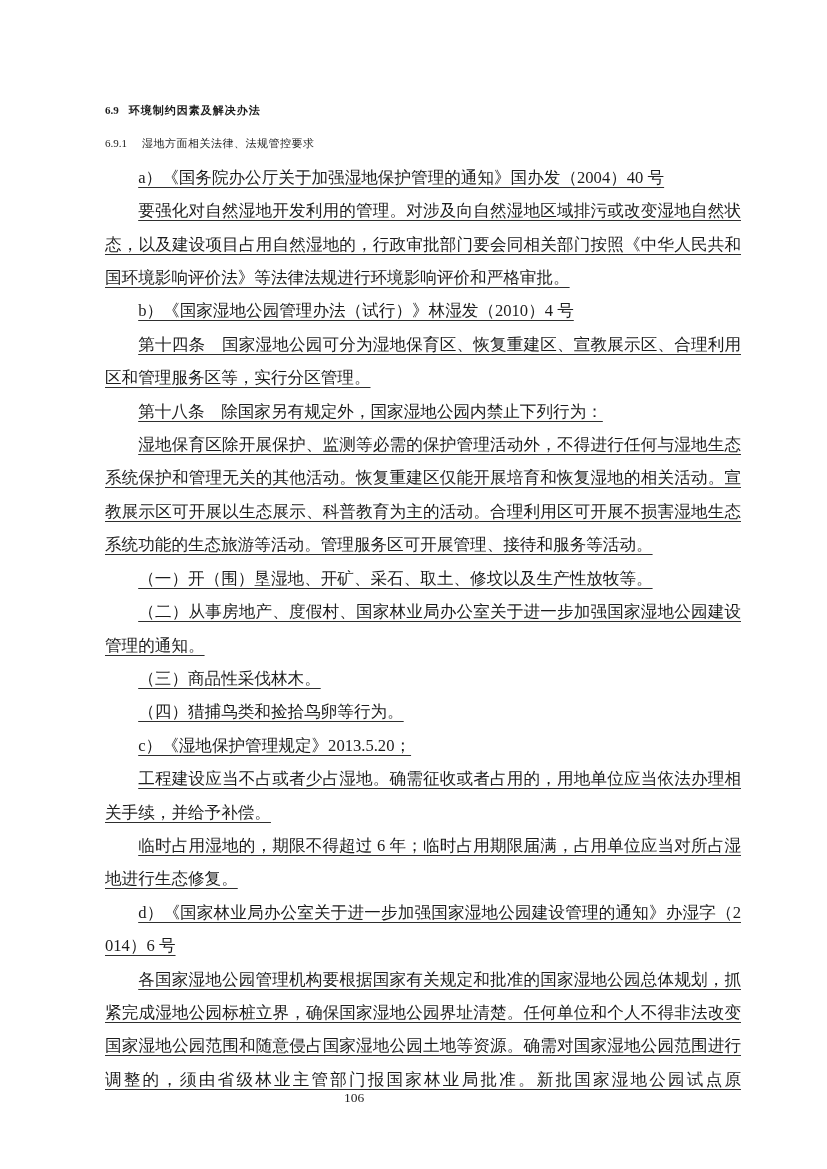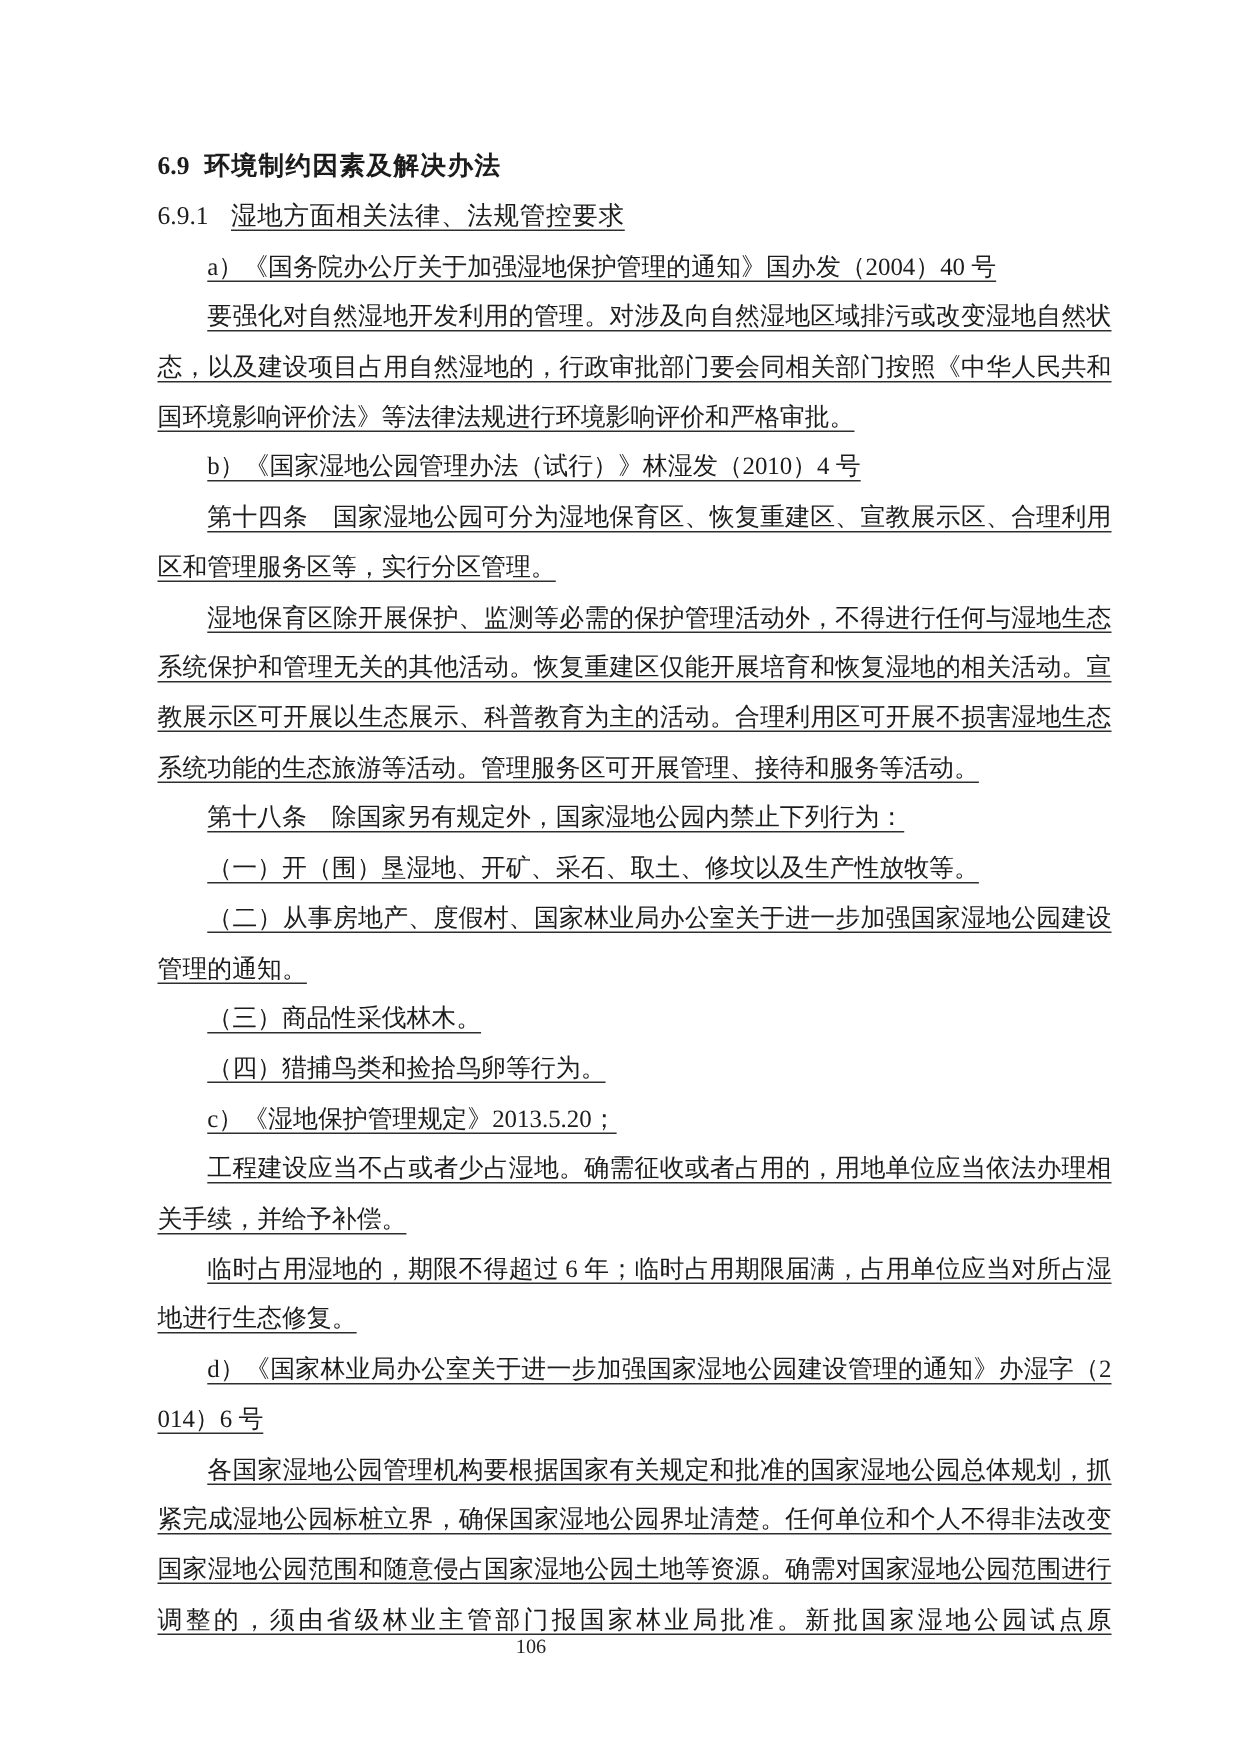--- a/index.html
+++ b/index.html
@@ -15,40 +15,39 @@
     box-sizing: border-box;
     padding: 94px 86px 0 105px;
     font-family: "Liberation Serif", "DejaVu Serif", serif;
     color: #1c1c1c;
     font-size: 16.6px;
     line-height: 33.4px;
     overflow: hidden;
   }
   h1, h2 {
     margin: 0;
-    font-size: 17px;
+    font-size: 11px;
     line-height: 33.4px;
     font-weight: normal;
   }
   h1 {
     font-weight: bold;
   }
   h1 .hnum {
     font-family: "Liberation Serif", "DejaVu Serif", serif;
     margin-right: 10px;
   }
   h1 .htitle {
     font-family: "Liberation Sans", "DejaVu Sans", sans-serif;
     letter-spacing: 1px;
   }
   h2 .hnum {
     margin-right: 15px;
   }
   .u {
-    text-decoration: underline;
     text-decoration-thickness: 1px;
     text-underline-offset: 4px;
     text-decoration-color: #2e2e2e;
     text-decoration-skip-ink: none;
   }
   h2 .htitle {
     letter-spacing: 0.5px;
   }
   #paragraphs p {
     margin: 0;
@@ -88,22 +87,22 @@
 
   <h2>
     <span class="hnum">6.9.1</span><span class="htitle u">湿地方面相关法律、法规管控要求</span>
   </h2>
 
   <div id="paragraphs">
       <p>a）《国务院办公厅关于加强湿地保护管理的通知》国办发（2004）40 号</p>
       <p>要强化对自然湿地开发利用的管理。对涉及向自然湿地区域排污或改变湿地自然状态，以及建设项目占用自然湿地的，行政审批部门要会同相关部门按照《中华人民共和国环境影响评价法》等法律法规进行环境影响评价和严格审批。</p>
       <p>b）《国家湿地公园管理办法（试行）》林湿发（2010）4 号</p>
       <p>第十四条　国家湿地公园可分为湿地保育区、恢复重建区、宣教展示区、合理利用区和管理服务区等，实行分区管理。</p>
+      <p>第十八条　除国家另有规定外，国家湿地公园内禁止下列行为：</p>
       <p>湿地保育区除开展保护、监测等必需的保护管理活动外，不得进行任何与湿地生态系统保护和管理无关的其他活动。恢复重建区仅能开展培育和恢复湿地的相关活动。宣教展示区可开展以生态展示、科普教育为主的活动。合理利用区可开展不损害湿地生态系统功能的生态旅游等活动。管理服务区可开展管理、接待和服务等活动。</p>
-      <p>第十八条　除国家另有规定外，国家湿地公园内禁止下列行为：</p>
       <p>（一）开（围）垦湿地、开矿、采石、取土、修坟以及生产性放牧等。</p>
       <p>（二）从事房地产、度假村、国家林业局办公室关于进一步加强国家湿地公园建设管理的通知。</p>
       <p>（三）商品性采伐林木。</p>
       <p>（四）猎捕鸟类和捡拾鸟卵等行为。</p>
       <p>c）《湿地保护管理规定》2013.5.20；</p>
       <p>工程建设应当不占或者少占湿地。确需征收或者占用的，用地单位应当依法办理相关手续，并给予补偿。</p>
       <p>临时占用湿地的，期限不得超过 6 年；临时占用期限届满，占用单位应当对所占湿地进行生态修复。</p>
       <p>d）《国家林业局办公室关于进一步加强国家湿地公园建设管理的通知》办湿字（2014）6 号</p>
       <p>各国家湿地公园管理机构要根据国家有关规定和批准的国家湿地公园总体规划，抓紧完成湿地公园标桩立界，确保国家湿地公园界址清楚。任何单位和个人不得非法改变国家湿地公园范围和随意侵占国家湿地公园土地等资源。确需对国家湿地公园范围进行调整的，须由省级林业主管部门报国家林业局批准。新批国家湿地公园试点原</p>
     </div>

